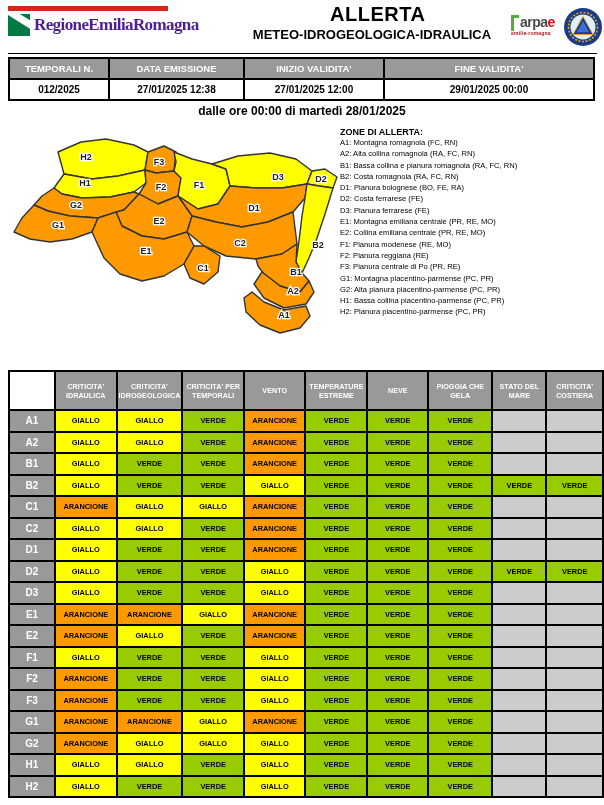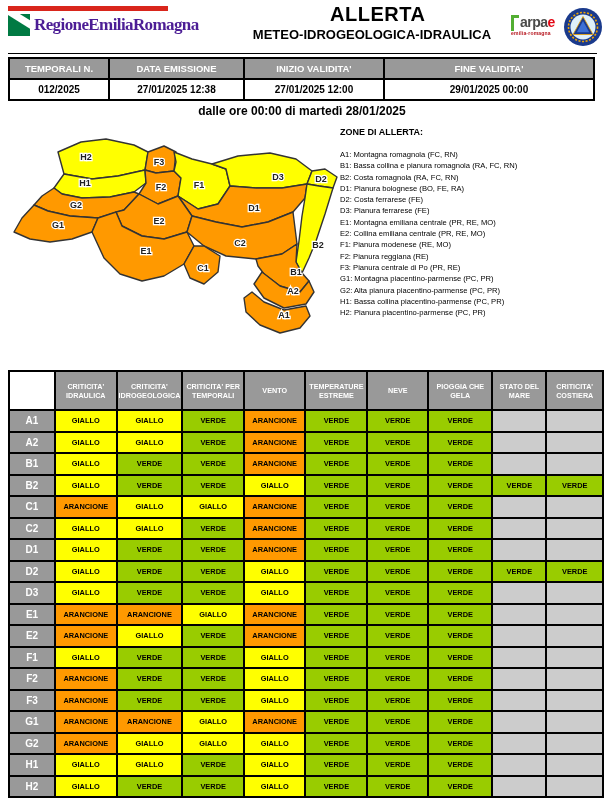--- a/index.html
+++ b/index.html
@@ -28,21 +28,21 @@
   .doc-table th,.doc-table td{border:2px solid #000;text-align:center;vertical-align:middle;}
   .doc-table th{background:#999;color:#fff;font-size:9.5px;font-weight:bold;height:17px;}
   .doc-table td{font-size:10px;font-weight:bold;height:17px;background:#fff;}
   
   .subtitle{position:absolute;left:0;top:104px;width:604px;text-align:center;font-size:12px;font-weight:bold;}
   
   .map-wrap{position:absolute;left:6px;top:126px;width:332px;height:226px;}
   .zone-label{font:bold 9px "Liberation Sans",sans-serif;fill:#222;stroke:#ffffff;stroke-width:2.4px;paint-order:stroke;text-anchor:middle;}
   
   .legend{position:absolute;left:340px;top:127px;width:258px;}
-  .legend-title{font-size:9px;font-weight:bold;margin-bottom:12px;}
+  .legend-title{font-size:9px;font-weight:bold;}
   .legend-item{font-size:7.6px;line-height:11.3px;white-space:nowrap;}
   
   .alert-table{position:absolute;left:8px;top:370px;border-collapse:collapse;table-layout:fixed;}
   .alert-table th,.alert-table td{border:2px solid #000;text-align:center;vertical-align:middle;overflow:hidden;}
   .alert-table thead th{background:#999;color:#fff;font-size:7.2px;font-weight:bold;height:37px;padding:0 1px;line-height:1.25;}
   .alert-table thead th.corner{background:#fff;}
   .alert-table td.zone{background:#999;color:#fff;font-size:10px;font-weight:bold;}
   .alert-table td{font-size:7.4px;font-weight:bold;height:19.5px;padding:0;}
 </style>
 </head>
@@ -143,20 +143,21 @@
       <text x="290" y="149" class="zone-label">B1</text>
       <text x="287" y="168" class="zone-label">A2</text>
       <text x="278" y="192" class="zone-label">A1</text>
     </svg>
 </div>
 
 <div class="legend">
   <div class="legend-title">ZONE DI ALLERTA:</div>
   <div id="legend-items">
       <div class="legend-item">A1: Montagna romagnola (FC, RN)</div>
+      <div class="legend-item">A2: Alta collina romagnola (RA, FC, RN)</div>
       <div class="legend-item">B1: Bassa collina e pianura romagnola (RA, FC, RN)</div>
       <div class="legend-item">B2: Costa romagnola (RA, FC, RN)</div>
       <div class="legend-item">D1: Pianura bolognese (BO, FE, RA)</div>
       <div class="legend-item">D2: Costa ferrarese (FE)</div>
       <div class="legend-item">D3: Pianura ferrarese (FE)</div>
       <div class="legend-item">E1: Montagna emiliana centrale (PR, RE, MO)</div>
       <div class="legend-item">E2: Collina emiliana centrale (PR, RE, MO)</div>
       <div class="legend-item">F1: Pianura modenese (RE, MO)</div>
       <div class="legend-item">F2: Pianura reggiana (RE)</div>
       <div class="legend-item">F3: Pianura centrale di Po (PR, RE)</div>

